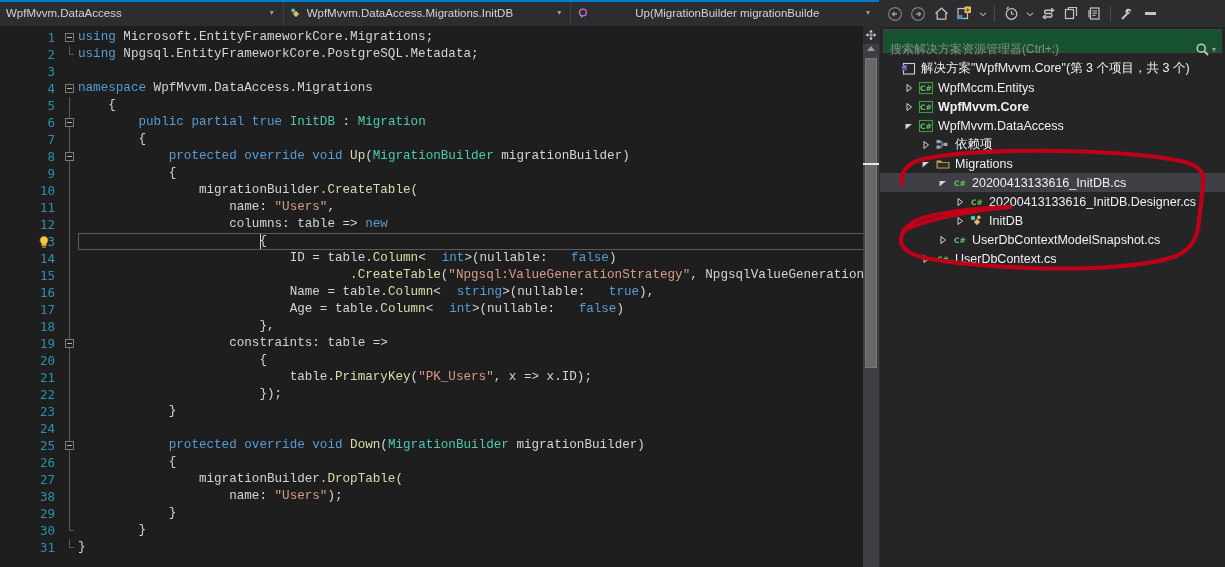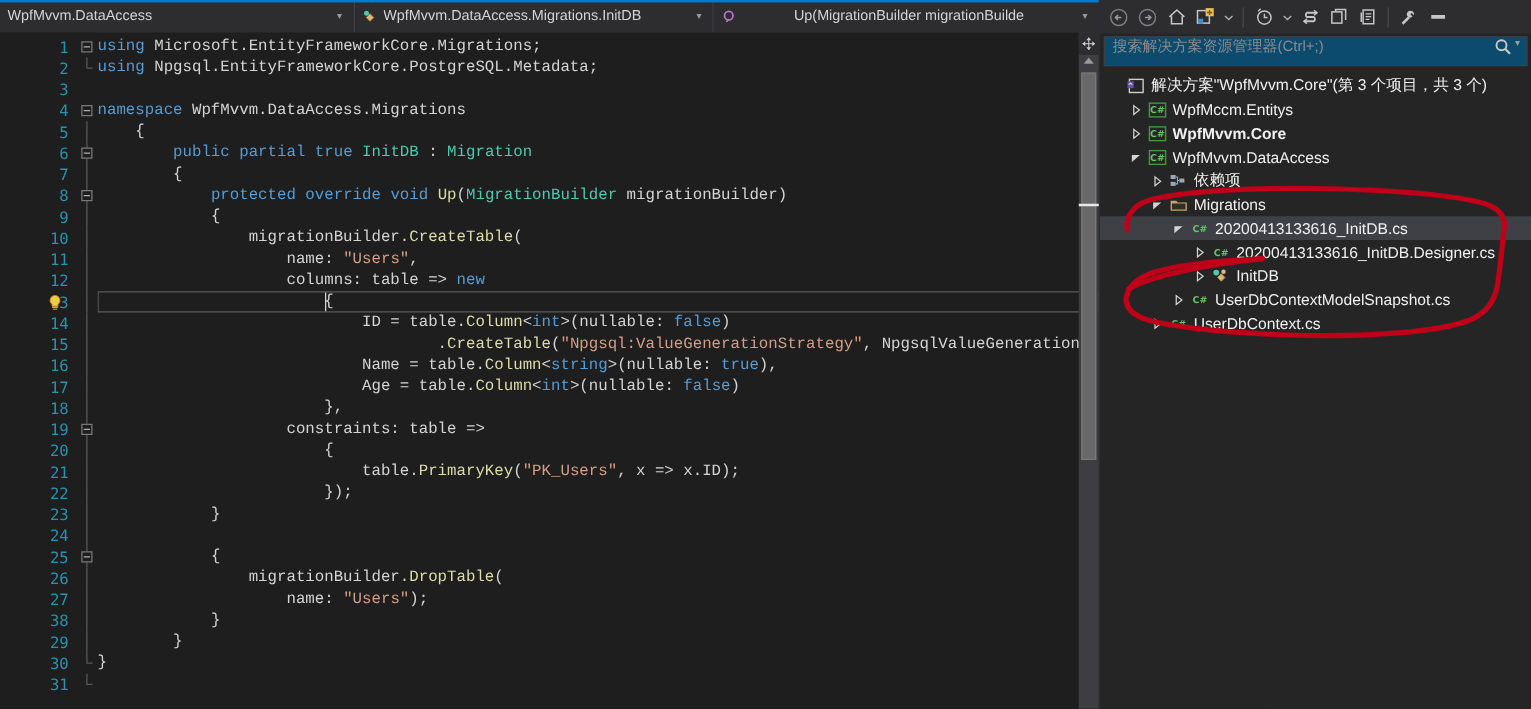--- a/index.html
+++ b/index.html
@@ -150,21 +150,21 @@
   }
   .code-line.current {
     outline: 1px solid #5a5a5a;
     outline-offset: -1px;
   }
   .kw   { color: #569cd6; }
   .typ  { color: #4ec9b0; }
   .str  { color: #d69d85; }
   .pln  { color: #d4d4d4; }
   .ctl  { color: #dcdcaa; text-align: center; }
-  .gen  { color: #569cd6; }
+  .gen  { color: #569cd6; margin-left: 16px; }
 
   
   .caret {
     position: absolute;
     width: 1px;
     background: #d4d4d4;
     top: 1px;
     height: 15px;
   }
 
@@ -234,25 +234,25 @@
   .tb-btn.small { width: 13px; }
   .tb-sep {
     width: 1px; height: 16px;
     background: #4a4a4f;
     margin: 0 4px;
   }
   .se-search {
     height: 24px;
     flex: 0 0 24px;
     margin: 2px 3px 3px 3px;
-    background: #0c4a6e;
+    background: #14532d;
     border: 1px solid #3f3f46;
     display: flex;
-    align-items: flex-start;
-    padding: 0 2px 0 6px;
+    align-items: center;
+    padding: 16px 2px 0 6px;
   }
   .se-search input {
     flex: 1 1 auto;
     background: transparent;
     border: none;
     outline: none;
     color: #9a9a9a;
     font-size: 12px;
     font-family: "Liberation Sans", sans-serif;
   }
@@ -491,20 +491,21 @@
           <div class="code-line"><span class="pln">                                    </span><span class="pln">.</span><span class="ctl">CreateTable</span><span class="pln">(</span><span class="str">"Npgsql:ValueGenerationStrategy"</span><span class="pln">, NpgsqlValueGenerationStrate</span></div>
           <div class="code-line"><span class="pln">                            </span><span class="pln">Name = table.</span><span class="ctl">Column</span><span class="pln">&lt;</span><span class="gen">string</span><span class="pln">&gt;(nullable: </span><span class="gen">true</span><span class="pln">),</span></div>
           <div class="code-line"><span class="pln">                            </span><span class="pln">Age = table.</span><span class="ctl">Column</span><span class="pln">&lt;</span><span class="gen">int</span><span class="pln">&gt;(nullable: </span><span class="gen">false</span><span class="pln">)</span></div>
           <div class="code-line"><span class="pln">                        </span><span class="pln">},</span></div>
           <div class="code-line"><span class="pln">                    </span><span class="pln">constraints: table =&gt;</span></div>
           <div class="code-line"><span class="pln">                        </span><span class="pln">{</span></div>
           <div class="code-line"><span class="pln">                            </span><span class="pln">table.</span><span class="ctl">PrimaryKey</span><span class="pln">(</span><span class="str">"PK_Users"</span><span class="pln">, x =&gt; x.ID);</span></div>
           <div class="code-line"><span class="pln">                        </span><span class="pln">});</span></div>
           <div class="code-line"><span class="pln">            </span><span class="pln">}</span></div>
           <div class="code-line"><span class="pln">            </span></div>
+          <div class="code-line"><span class="pln">            </span><span class="kw">protected </span><span class="kw">override </span><span class="kw">void </span><span class="ctl">Down</span><span class="pln">(</span><span class="typ">MigrationBuilder</span><span class="pln"> migrationBuilder)</span></div>
           <div class="code-line"><span class="pln">            </span><span class="pln">{</span></div>
           <div class="code-line"><span class="pln">                </span><span class="pln">migrationBuilder.</span><span class="ctl">DropTable</span><span class="pln">(</span></div>
           <div class="code-line"><span class="pln">                    </span><span class="pln">name: </span><span class="str">"Users"</span><span class="pln">);</span></div>
           <div class="code-line"><span class="pln">            </span><span class="pln">}</span></div>
           <div class="code-line"><span class="pln">        </span><span class="pln">}</span></div>
           <div class="code-line"><span class="pln">}</span></div>
         </div>
     </div>
 
     <div class="v-scroll">

